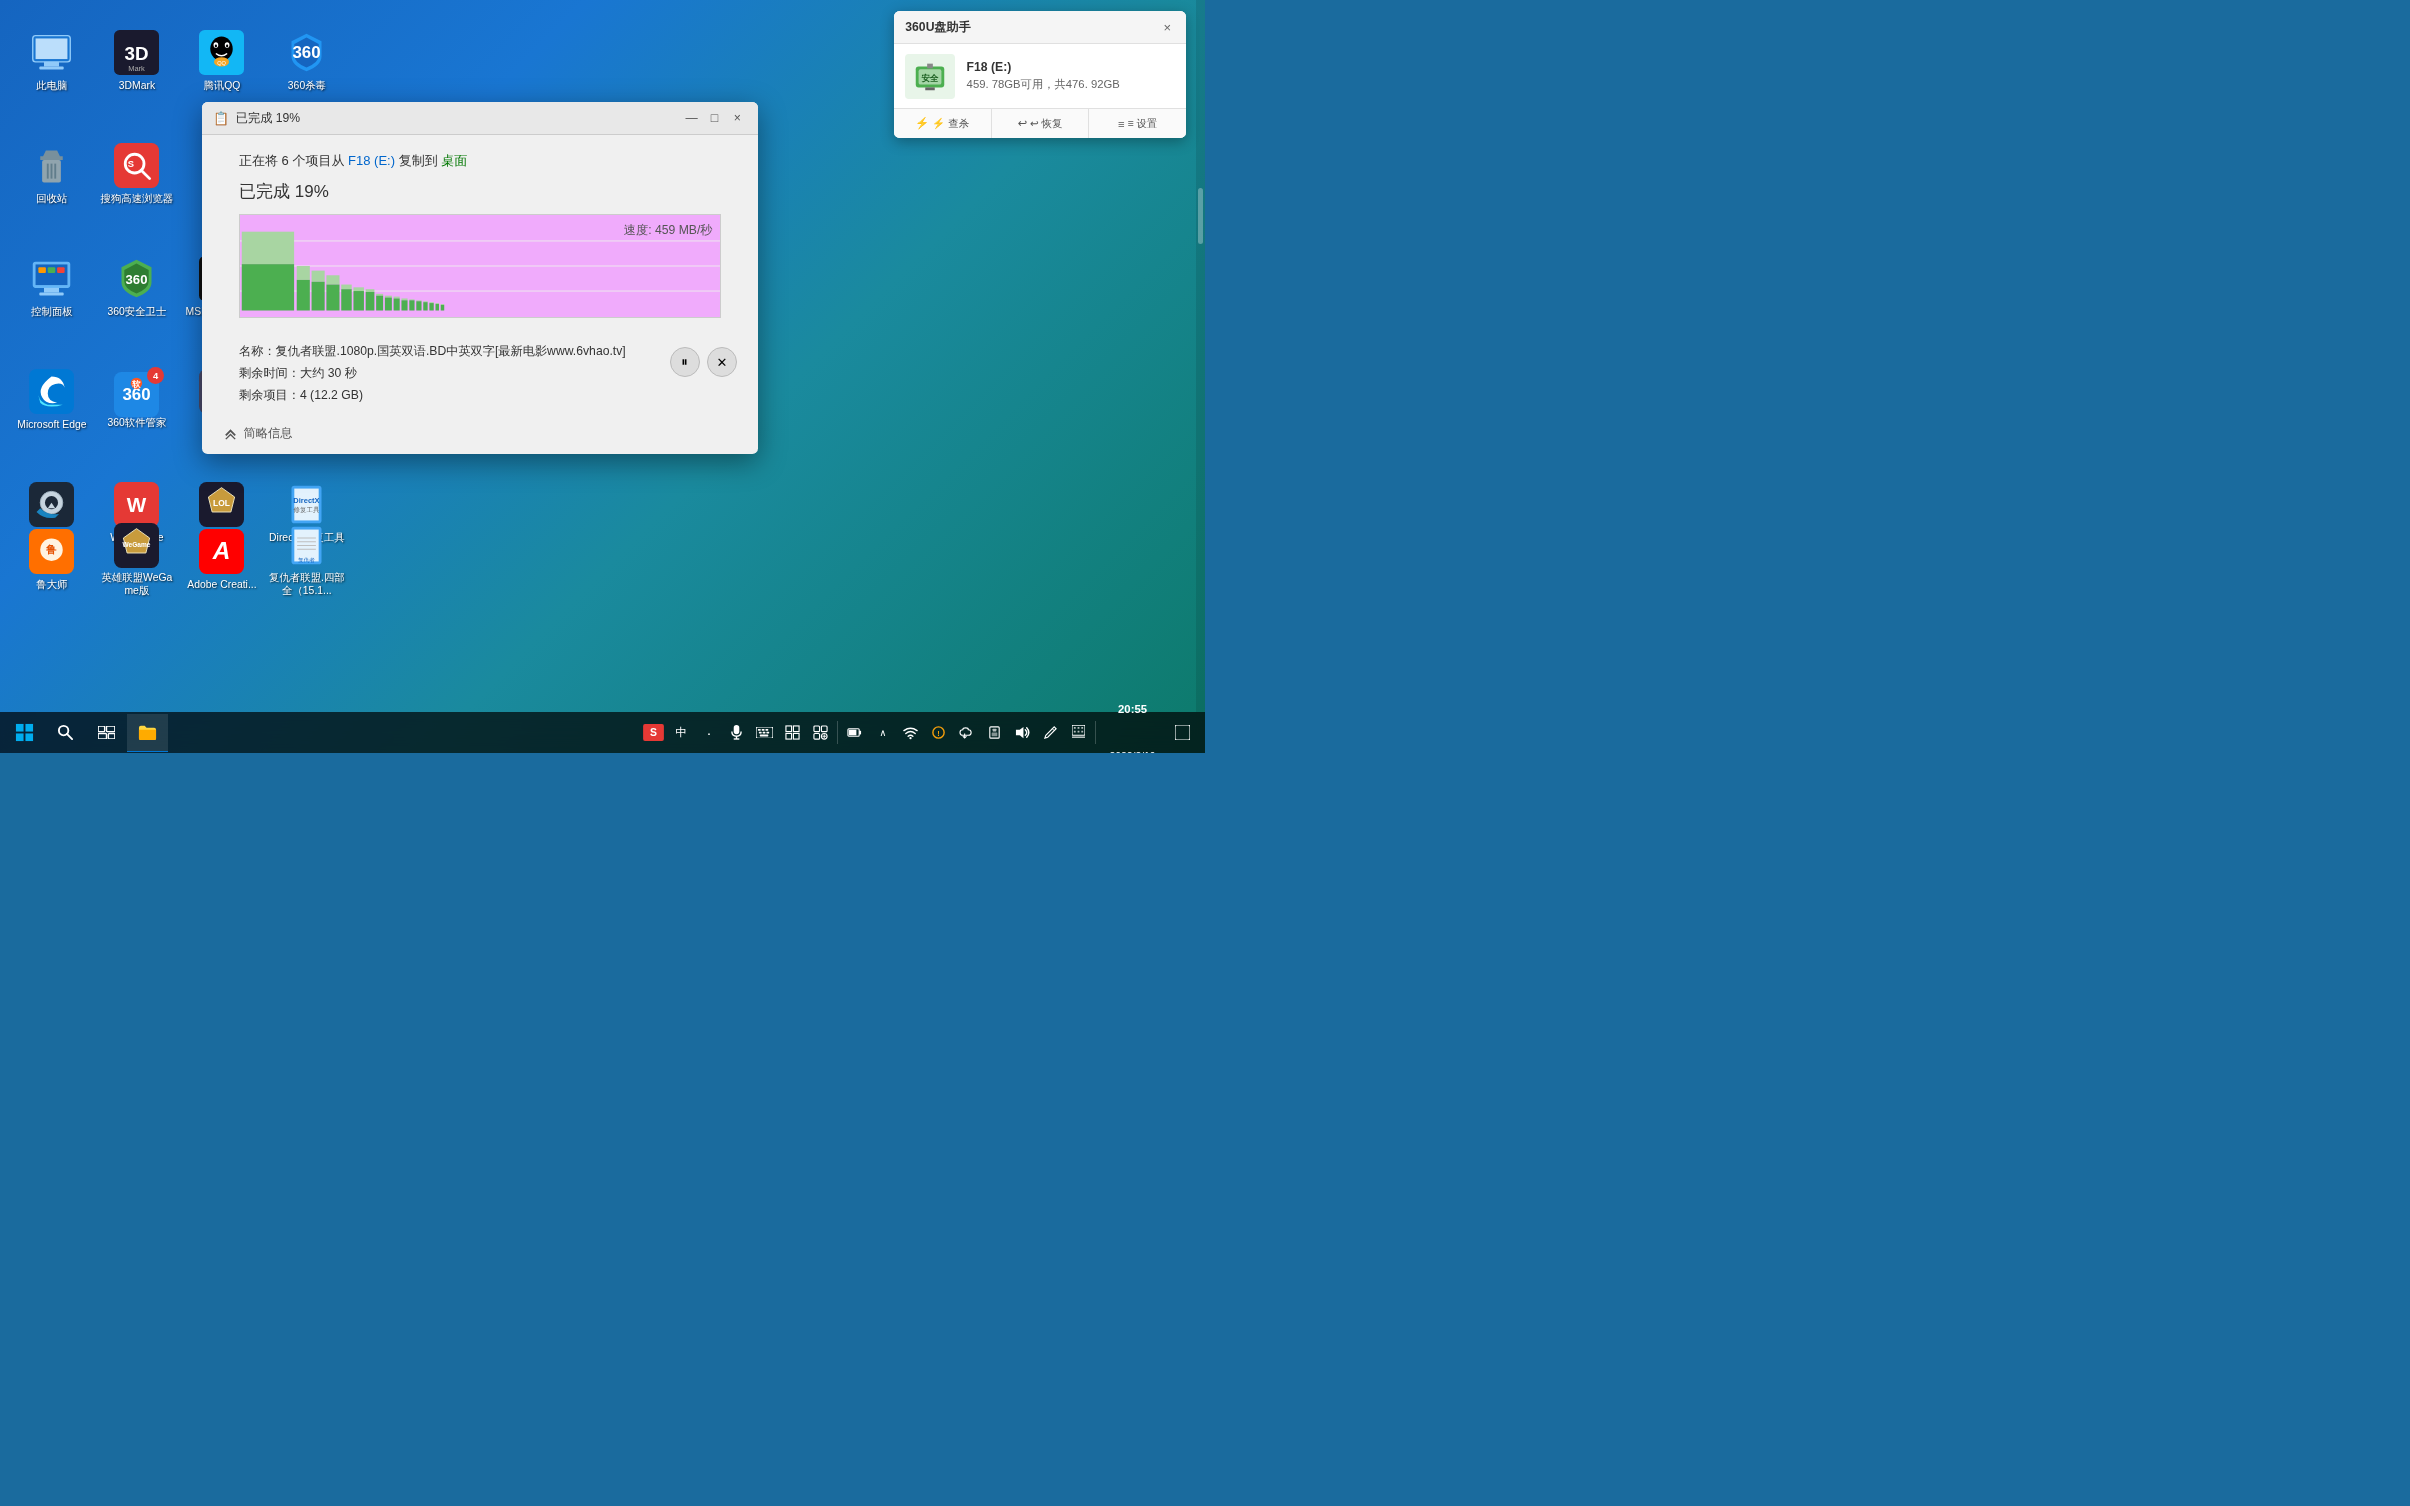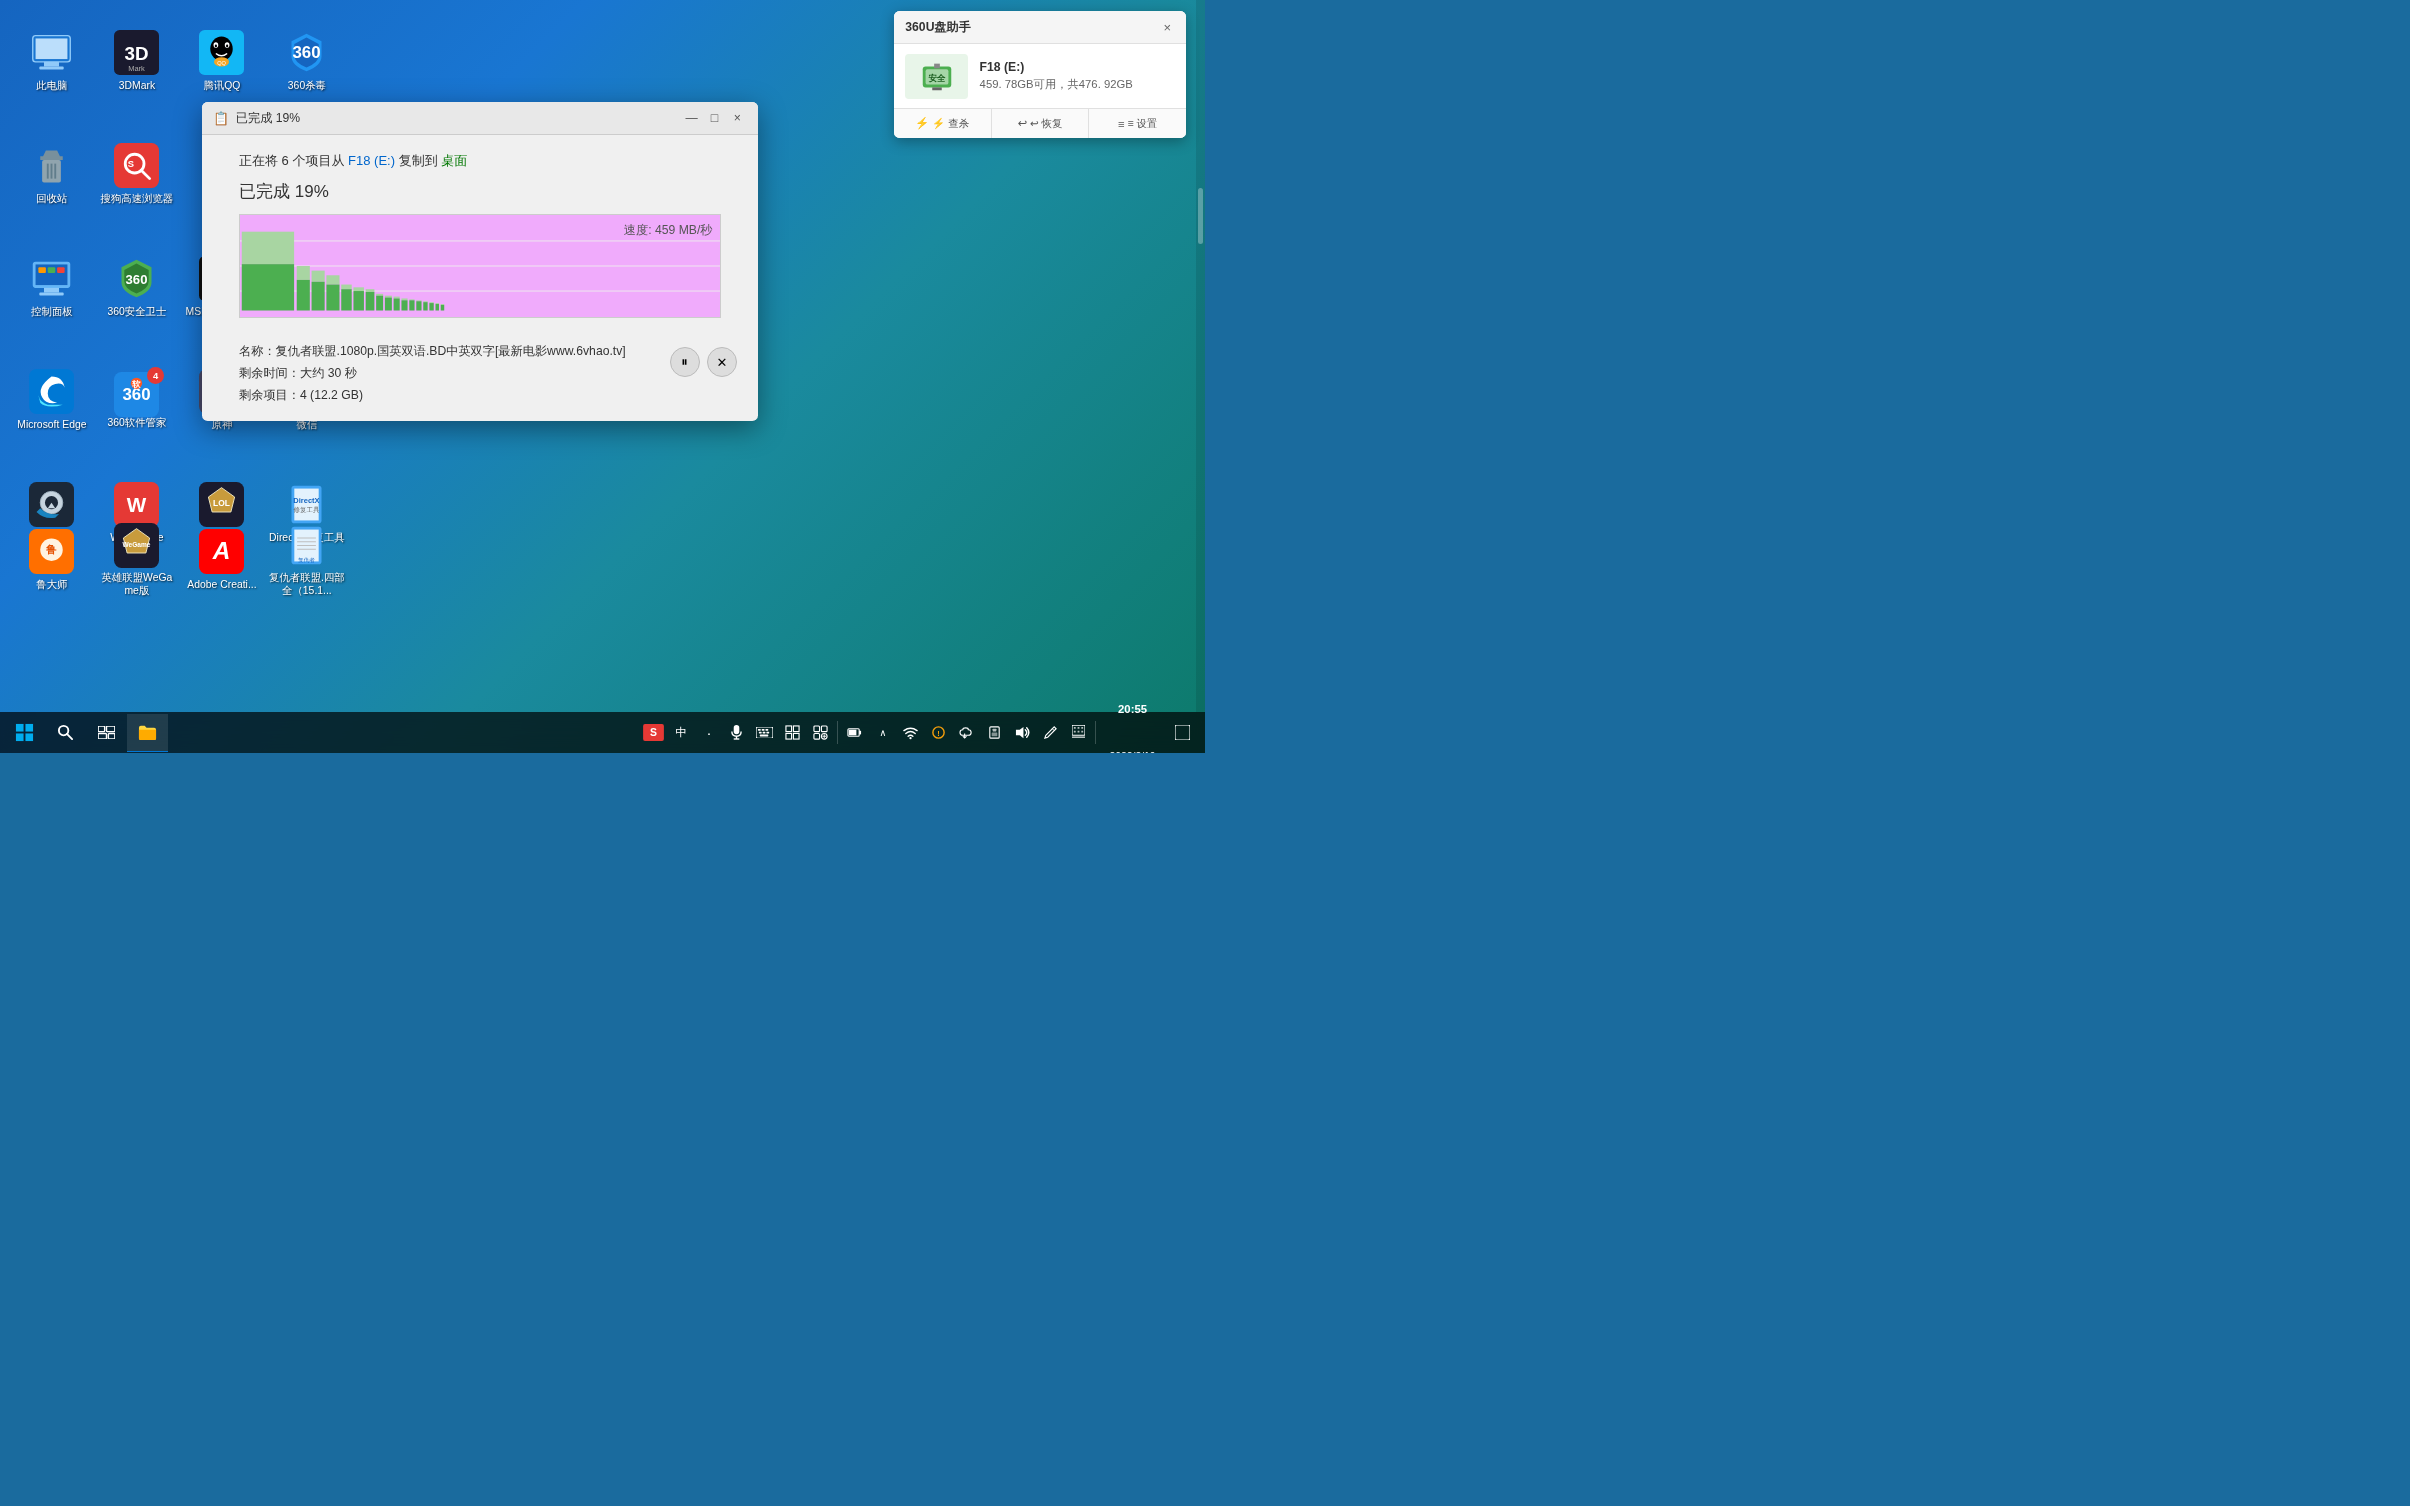--- a/index.html
+++ b/index.html
@@ -102,21 +102,21 @@
     }
 
     .usb-notification-body {
       padding: 9.4px 11.3px;
       display: flex;
       align-items: center;
       gap: 11.3px;
     }
 
     .usb-icon-bg {
-      width: 63px;
+      width: 50px;
       height: 45px;
       background: #e8f5e9;
       border-radius: 3.8px;
       display: flex;
       align-items: center;
       justify-content: center;
       font-size: 26px;
     }
 
     .usb-info {
@@ -886,20 +886,29 @@
 
     <div style="position:absolute; right:21px; top:245px; display:flex; gap:7.5px;">
       <div class="header-action-btn">
         <span>⏸</span>
       </div>
       <div class="header-action-btn">
         <span>✕</span>
       </div>
     </div>
 
+    <div style="padding: 4.7px 21px 11.3px; display:flex; align-items:center;">
+      <div class="summary-toggle">
+        <svg width="15" height="15" viewBox="0 0 16 16">
+          <path d="M3 10 L8 5 L13 10" stroke="#555" stroke-width="2" fill="none"></path>
+          <path d="M3 14 L8 9 L13 14" stroke="#555" stroke-width="1.5" fill="none"></path>
+        </svg>
+        <span>简略信息</span>
+      </div>
+    </div>
   </div>
 
   <div class="right-scrollbar">
     <div class="scrollbar-thumb"></div>
   </div>
 
   <div class="taskbar">
 
     <div class="taskbar-start">
       <svg width="19" height="19" viewBox="0 0 20 20">

